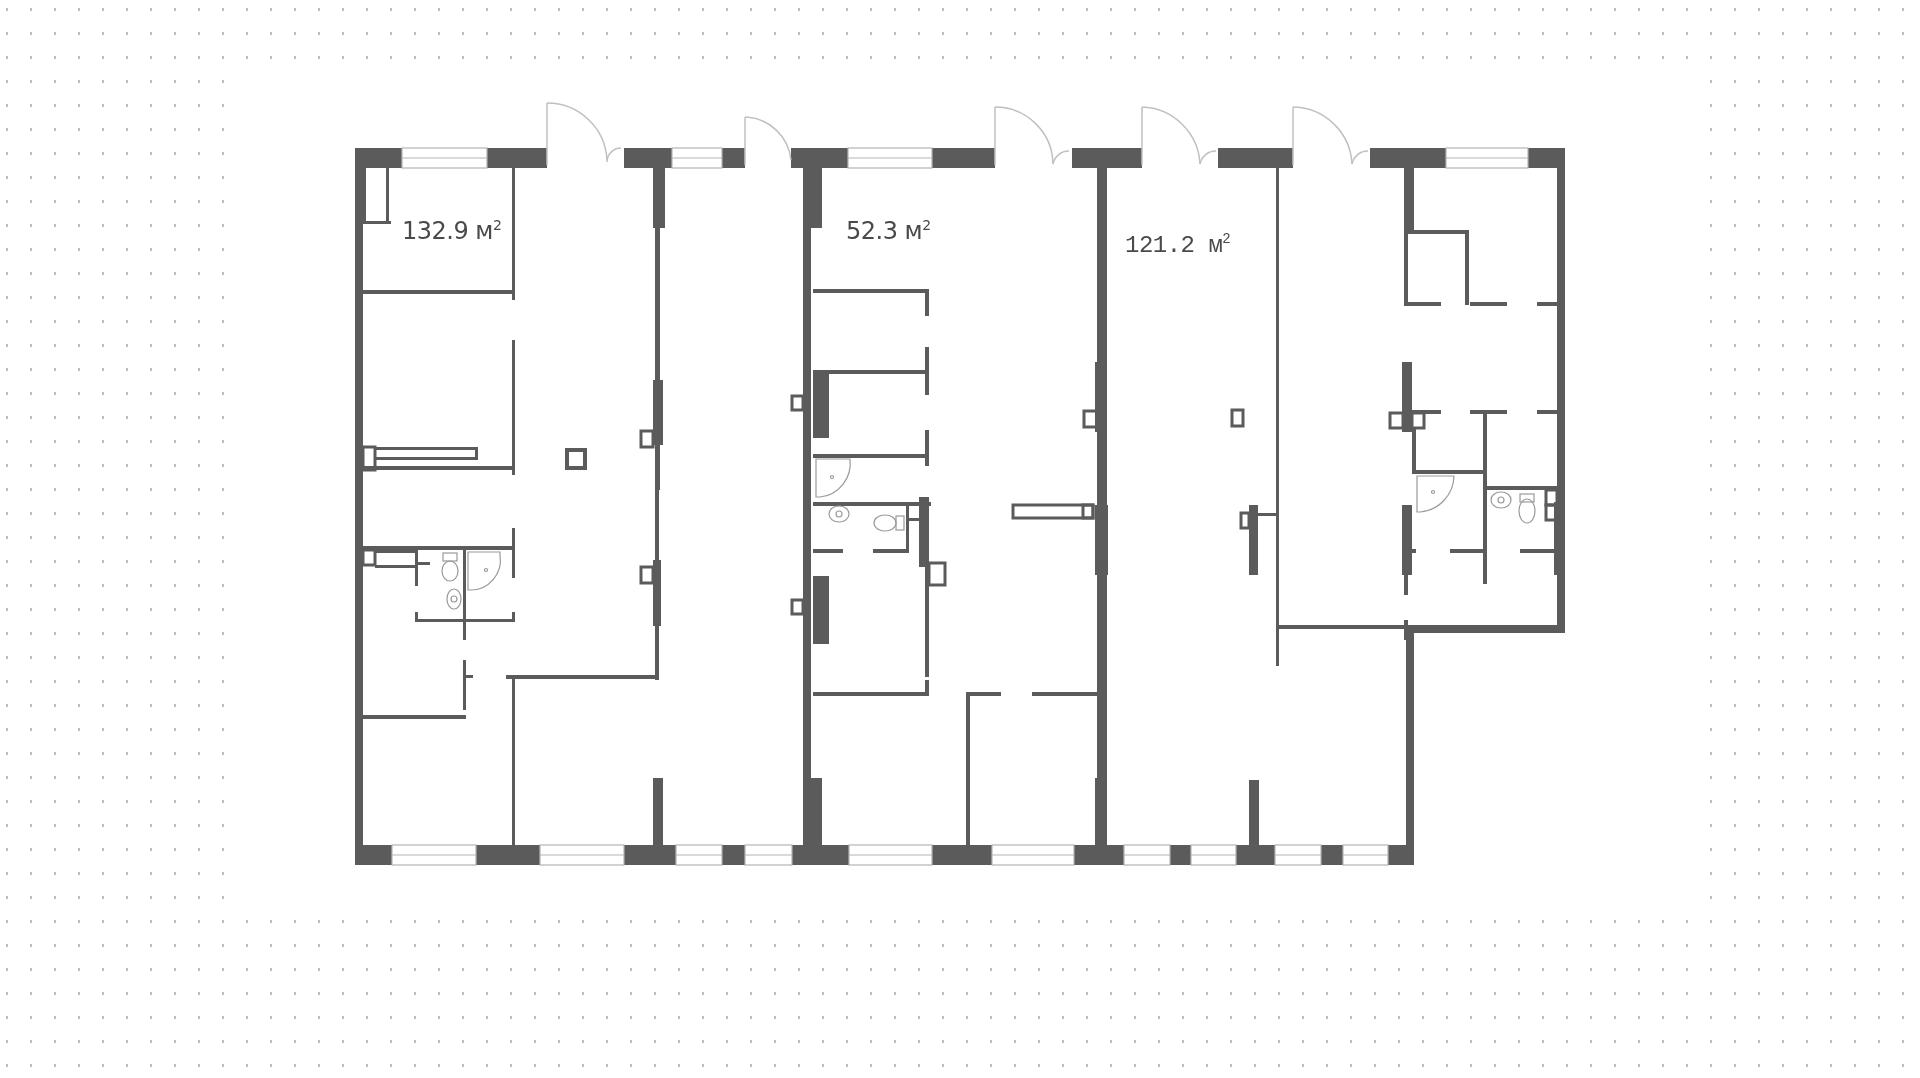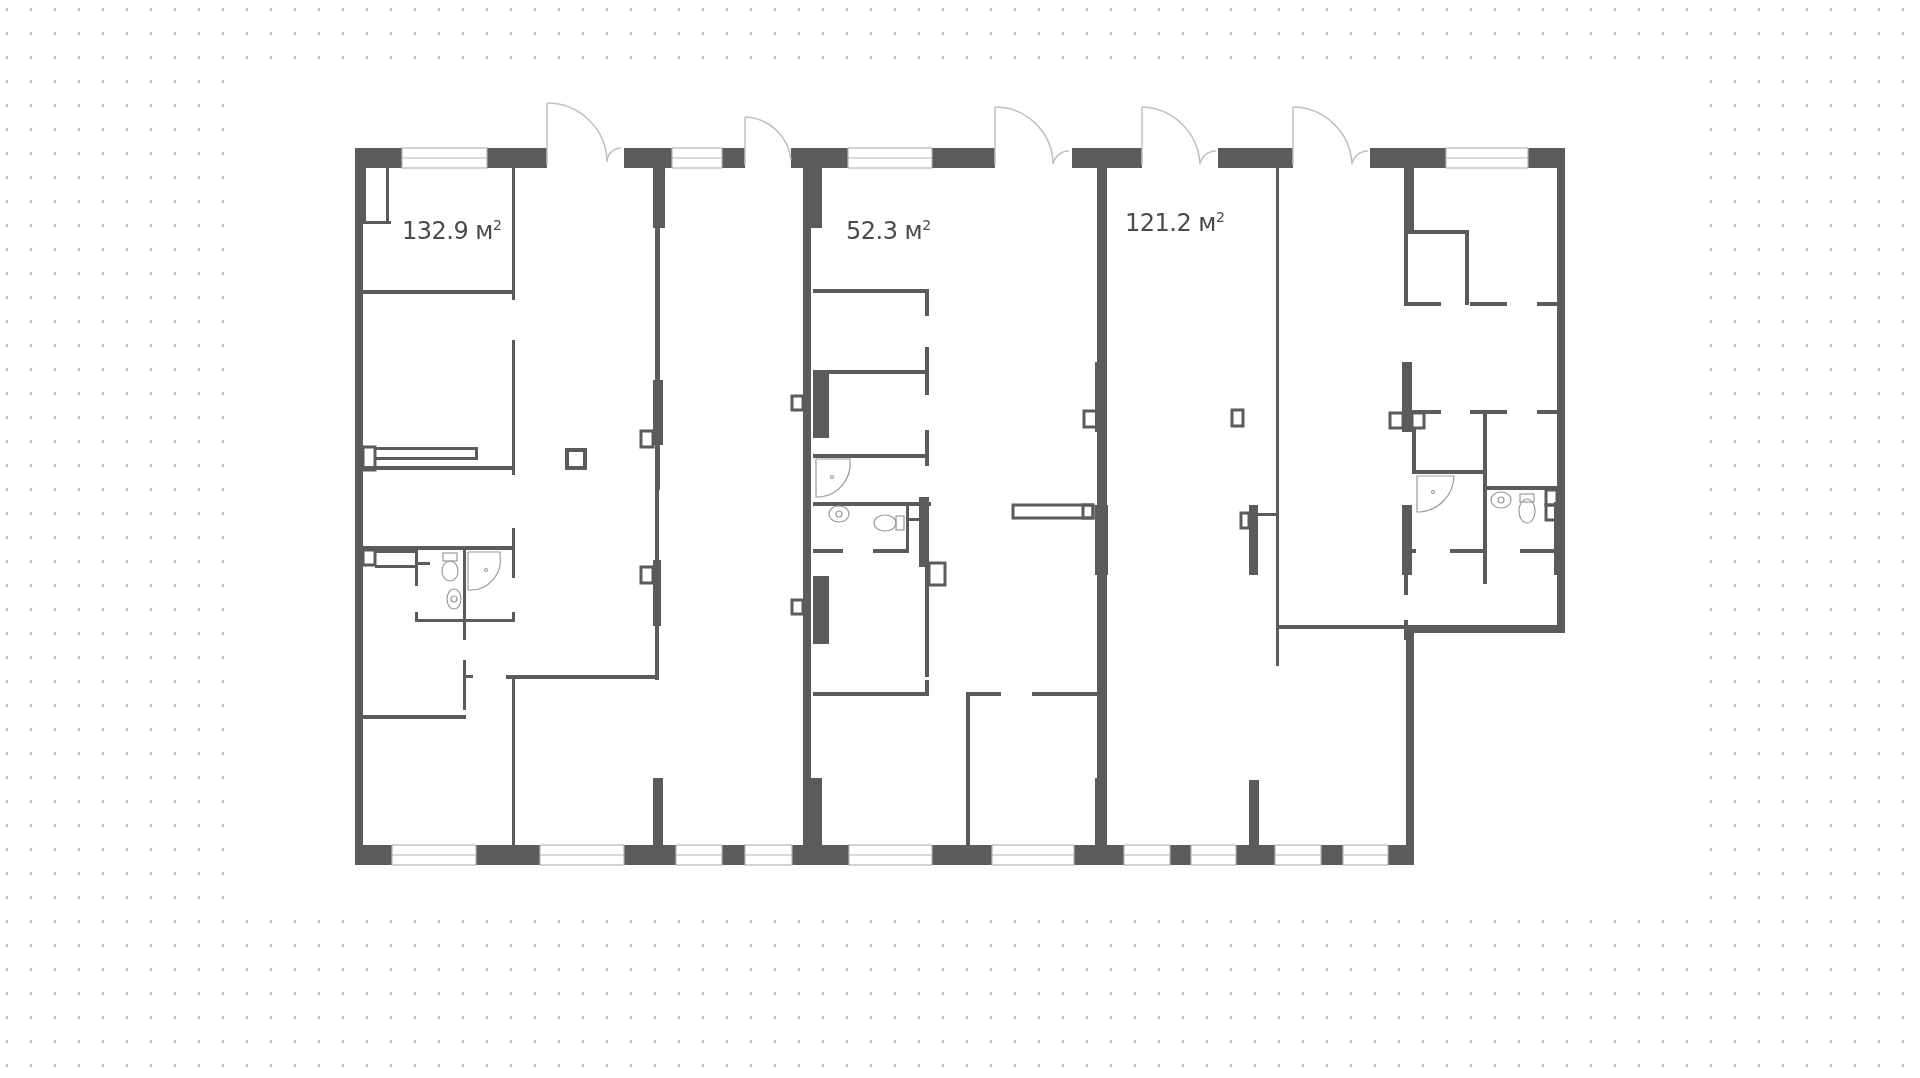--- a/index.html
+++ b/index.html
@@ -272,16 +272,16 @@
 </svg>
 
 <div class="area-label" style="left:402px; top:218px;text-align:right;">
   <span>132.9</span>
   <span>м</span><sup>2</sup>
 </div>
 <div class="area-label" style="left:846px; top:218px;">
   <span>52.3</span>
   <span>м</span><sup>2</sup>
 </div>
-<div class="area-label" style="left:1125px; top:210px;">
+<div class="area-label" style="left:1125px; top:232px;font-family:Liberation Mono, monospace;">
   <span>121.2</span>
   <span>м</span><sup>2</sup>
 </div>
 
 </body></html>

